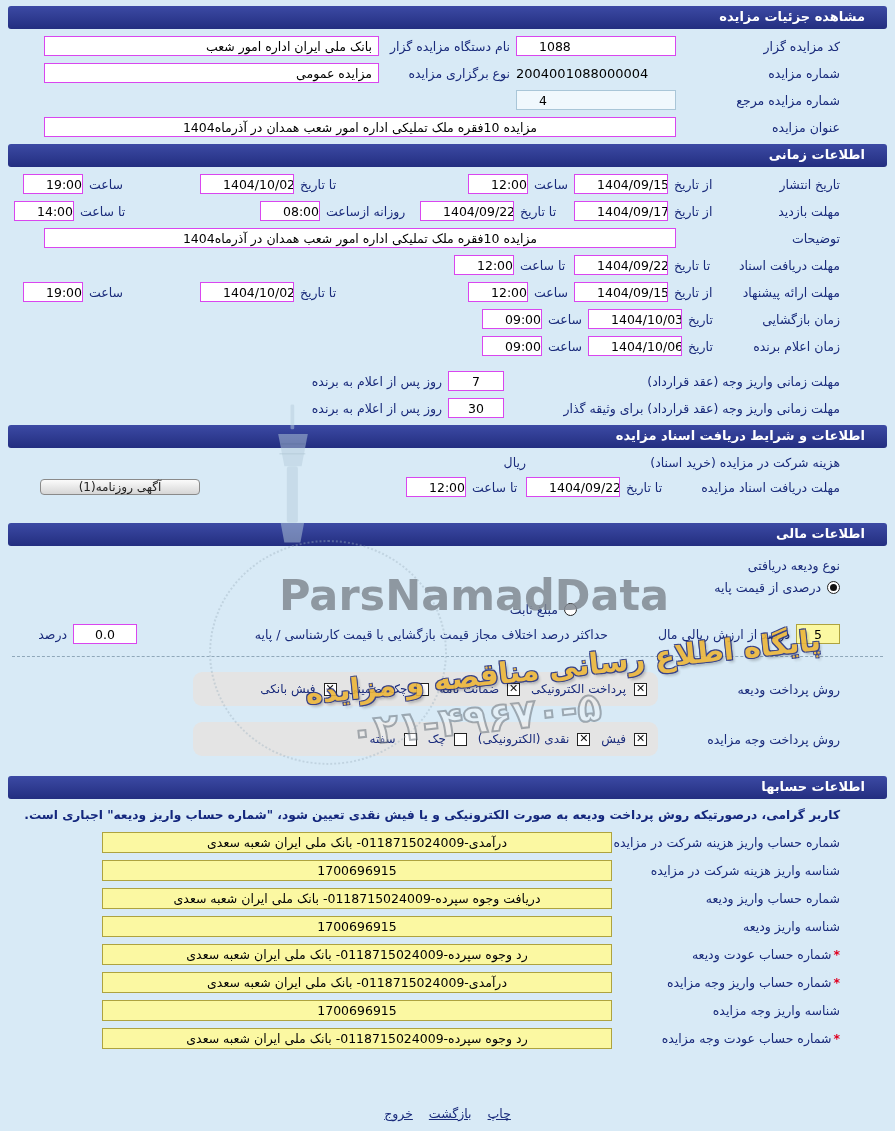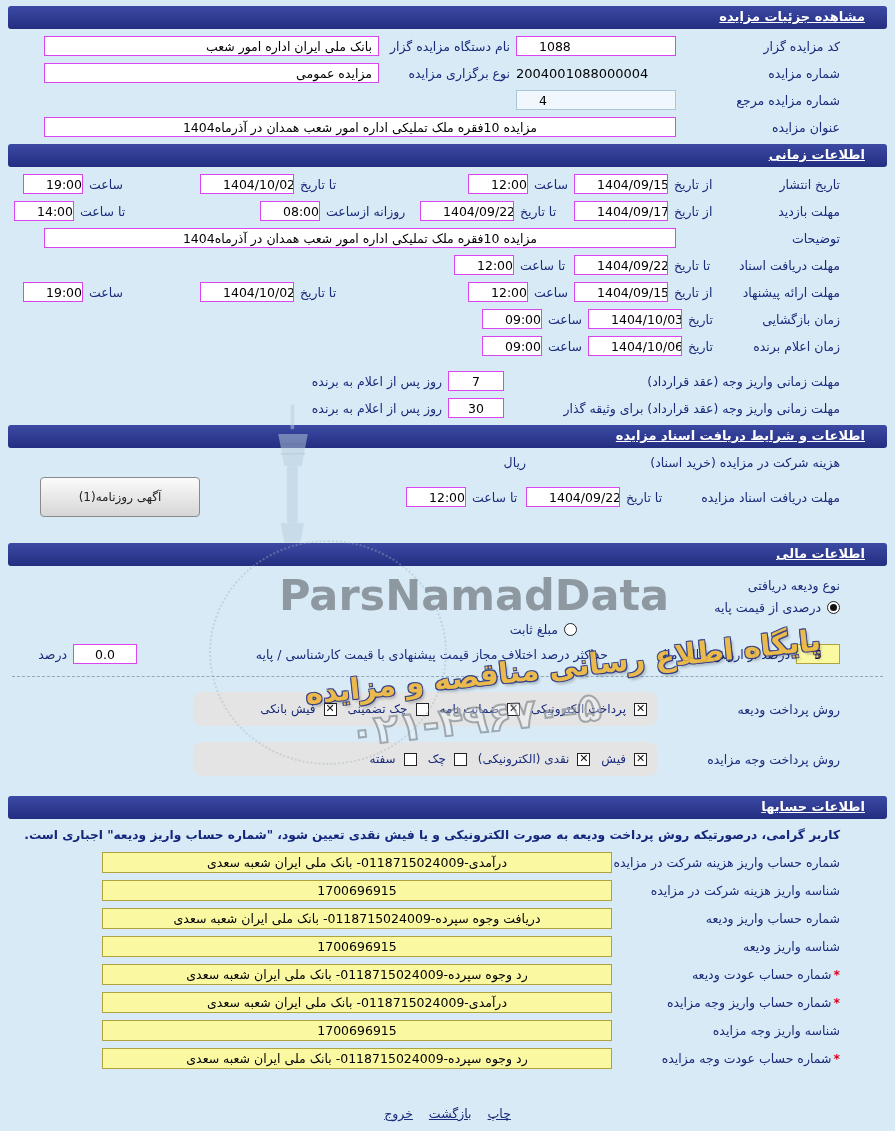--- a/index.html
+++ b/index.html
@@ -1,20 +1,20 @@
 <!DOCTYPE html>
 <html lang="fa" dir="rtl"><head>
 <meta charset="utf-8">
 <style>
 *{box-sizing:border-box;margin:0;padding:0;}
 html,body{width:895px;height:1131px;}
 body{background:#d8eaf6;font-family:"DejaVu Sans",sans-serif;direction:rtl;font-size:12.5px;position:relative;overflow:hidden;color:#1a2b7b;}
 
 .bar{margin:6px 8px 7px;background:linear-gradient(#3c4aa4,#232e80);color:#fff;font-weight:bold;
-     font-size:13px;padding:3px 22px 5px;border-radius:3px;text-decoration:underline;}
+     font-size:13px;padding:3px 22px 5px;border-radius:3px;}
 .bar.mt14{margin-top:26px}
 .bar.mt20{margin-top:20px}
 
 .row{display:flex;align-items:center;gap:6px;padding:0 55px 0 20px;margin:7px 0;}
 .row>*{flex:0 0 auto;}
 .gap-top{margin-top:15px}
 .mt12{margin-top:12px}
 .mt16{margin-top:16px}
 
 .lbl{white-space:nowrap;color:#1a2b7b;}
@@ -47,21 +47,21 @@
 .chk{display:flex;align-items:center;gap:8px;font-size:12px;white-space:nowrap;}
 .cb{width:13px;height:13px;border:1px solid #222;background:#fff;position:relative;flex:none;}
 .cb.checked::after{content:"✕";position:absolute;top:-2px;left:0;right:0;bottom:0;display:flex;
         align-items:center;justify-content:center;font-size:11px;font-weight:bold;color:#111;}
 .radio{width:13px;height:13px;border:1px solid #222;border-radius:50%;background:#fff;
        display:flex;align-items:center;justify-content:center;flex:none;}
 .radio.checked::after{content:"";width:7px;height:7px;background:#111;border-radius:50%;}
 .indent263{margin-right:263px;}
 
 .btn{background:linear-gradient(#fbfbfb,#d6d6d6);border:1px solid #8a8a8a;border-radius:4px;
-     height:40px;width:160px;display:flex;align-items:center;justify-content:center;color:#222;
+     height:16px;width:160px;display:flex;align-items:center;justify-content:center;color:#222;
      font-size:12px;cursor:pointer;margin-right:auto;margin-left:20px;}
 
 .dashed{border:none;border-top:1px dashed #90a8ba;margin:12px 12px;}
 
 .notice{padding:0 55px 0 20px;margin:9px 0 10px;color:#14277d;font-weight:bold;font-size:12.2px;}
 .acct-lbl{width:222px;text-align:right;white-space:nowrap;}
 .req.checked::after{content:"*";color:#e00020;font-weight:bold;margin-left:2px;}
 
 .footer{position:absolute;bottom:10px;left:0;right:0;display:flex;justify-content:center;gap:16px;z-index:30;}
 .flink{color:#1a2b7b;text-decoration:underline;cursor:pointer;font-size:12.5px;margin-top:12px;}
@@ -228,21 +228,21 @@
 
 <div class="row">
   <span class="radio indent263"></span>
   <span class="lbl">مبلغ ثابت</span>
 </div>
 
 <div class="row">
   <span class="input c yellow w44">5</span>
   <span class="lbl w150">درصد از ارزش ریالی مال</span>
   <span class="sp20"></span>
-  <span class="lbl w465">حداکثر درصد اختلاف مجاز قیمت پیشنهادی با قیمت کارشناسی / پایه</span>
+  <span class="lbl w465">حداکثر درصد اختلاف مجاز قیمت بازگشایی با قیمت کارشناسی / پایه</span>
   <span class="input c w64">0.0</span>
   <span class="lbl">درصد</span>
 </div>
 
 <hr class="dashed">
 
 <div class="row gap-top">
   <span class="lbl w140">روش پرداخت ودیعه</span>
   <span class="sp30"></span>
   <div class="chkgrp">

